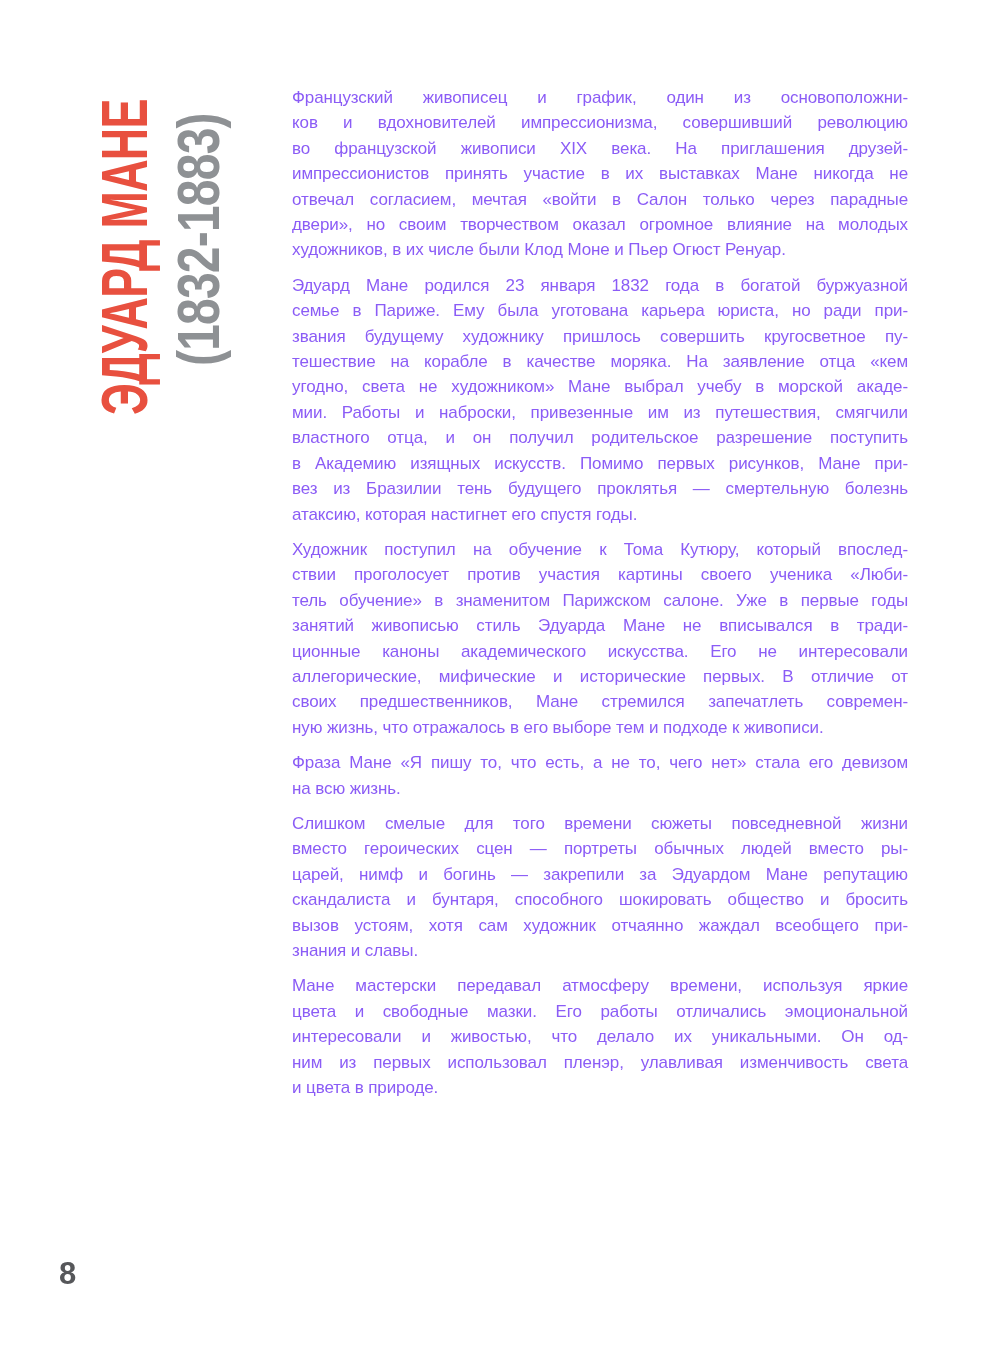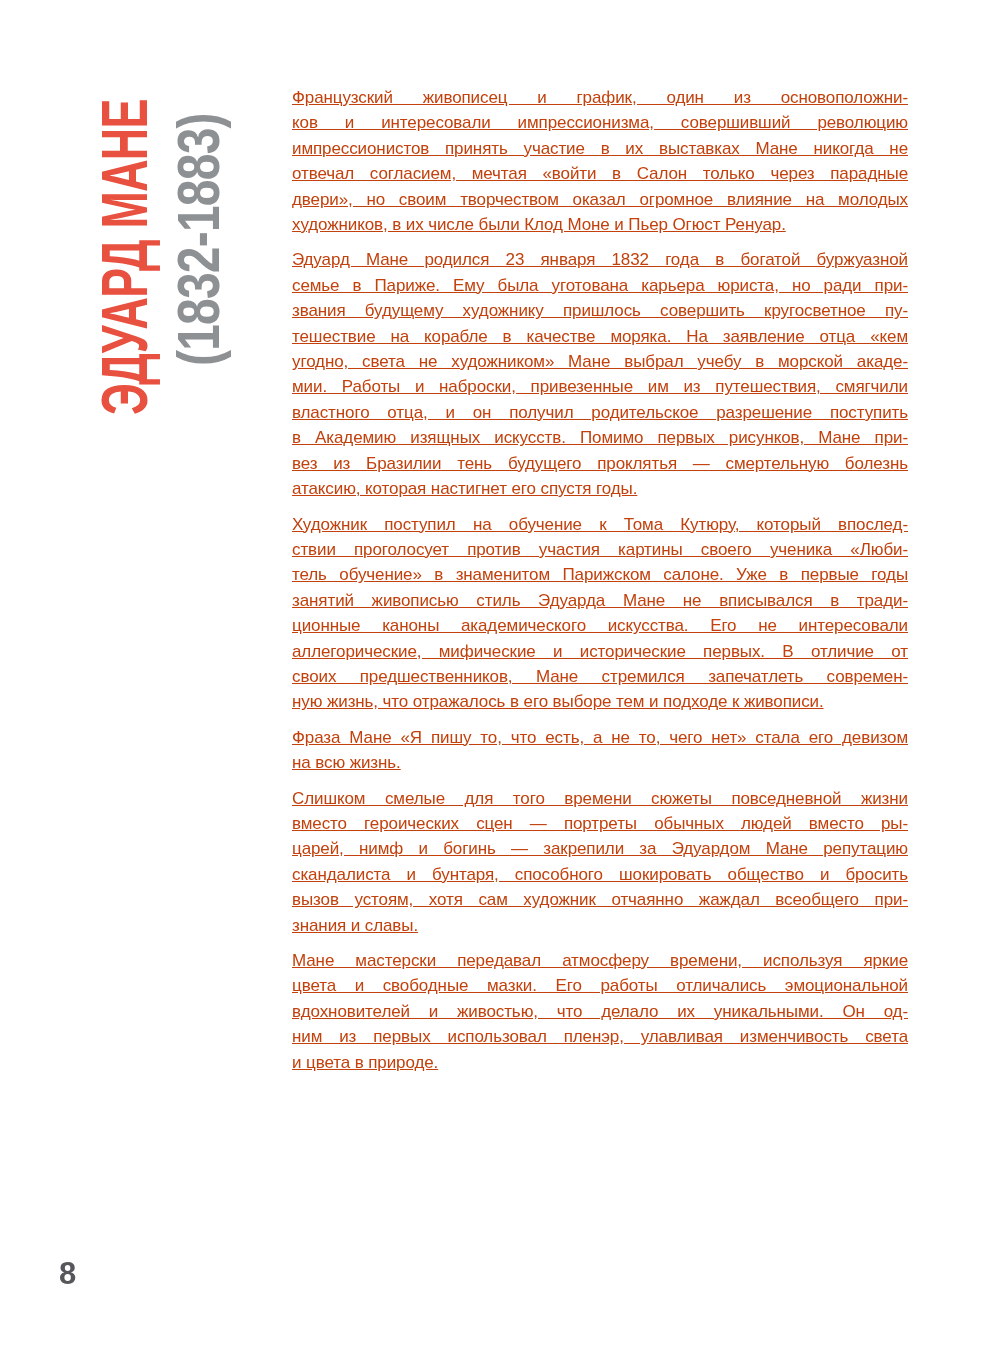--- a/index.html
+++ b/index.html
@@ -85,24 +85,25 @@
 <div class="page" style="background: rgb(255, 255, 255);">
 
   <div class="vtitle vtitle-name" style="color: rgb(232, 80, 63);">
     <span class="squeeze squeeze-name">ЭДУАРД МАНЕ</span>
   </div>
 
   <div class="vtitle vtitle-years" style="color: rgb(142, 145, 148);">
     <span class="squeeze squeeze-years">(1832-1883)</span>
   </div>
 
-  <main class="content" style="color: #c2410c; text-decoration: underline;">
+  <main class="content" style="color: #8b5cf6;">
       <div class="para">
         <div class="line">Французский живописец и график, один из основоположни-</div>
-        <div class="line">ков и интересовали импрессионизма, совершивший революцию</div>
+        <div class="line">ков и вдохновителей импрессионизма, совершивший революцию</div>
+        <div class="line">во французской живописи XIX века. На приглашения друзей-</div>
         <div class="line">импрессионистов принять участие в их выставках Мане никогда не</div>
         <div class="line">отвечал согласием, мечтая «войти в Салон только через парадные</div>
         <div class="line">двери», но своим творчеством оказал огромное влияние на молодых</div>
         <div class="line last">художников, в их числе были Клод Моне и Пьер Огюст Ренуар.</div>
       </div>
       <div class="para">
         <div class="line">Эдуард Мане родился 23 января 1832 года в богатой буржуазной</div>
         <div class="line">семье в Париже. Ему была уготована карьера юриста, но ради при-</div>
         <div class="line">звания будущему художнику пришлось совершить кругосветное пу-</div>
         <div class="line">тешествие на корабле в качестве моряка. На заявление отца «кем</div>
@@ -131,21 +132,21 @@
         <div class="line">Слишком смелые для того времени сюжеты повседневной жизни</div>
         <div class="line">вместо героических сцен — портреты обычных людей вместо ры-</div>
         <div class="line">царей, нимф и богинь — закрепили за Эдуардом Мане репутацию</div>
         <div class="line">скандалиста и бунтаря, способного шокировать общество и бросить</div>
         <div class="line">вызов устоям, хотя сам художник отчаянно жаждал всеобщего при-</div>
         <div class="line last">знания и славы.</div>
       </div>
       <div class="para">
         <div class="line">Мане мастерски передавал атмосферу времени, используя яркие</div>
         <div class="line">цвета и свободные мазки. Его работы отличались эмоциональной</div>
-        <div class="line">вдохновителей и живостью, что делало их уникальными. Он од-</div>
+        <div class="line">интересовали и живостью, что делало их уникальными. Он од-</div>
         <div class="line">ним из первых использовал пленэр, улавливая изменчивость света</div>
         <div class="line last">и цвета в природе.</div>
       </div>
     </main>
 
   <div class="page-number" style="color: rgb(86, 87, 90);">8</div>
 
 </div>
 
 </body></html>

